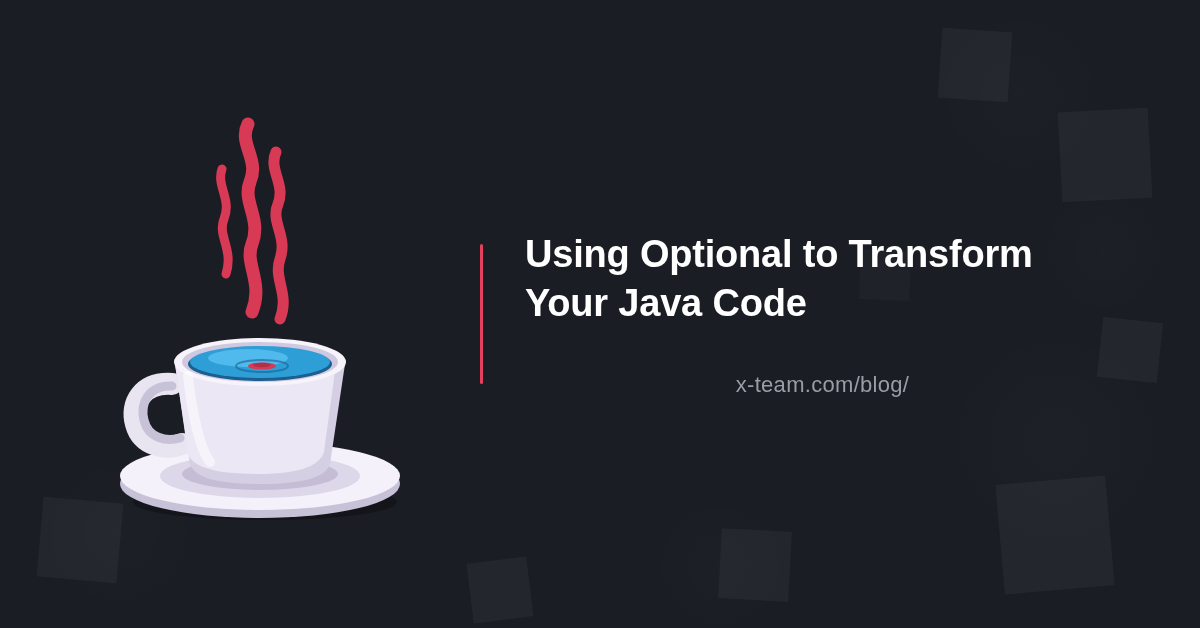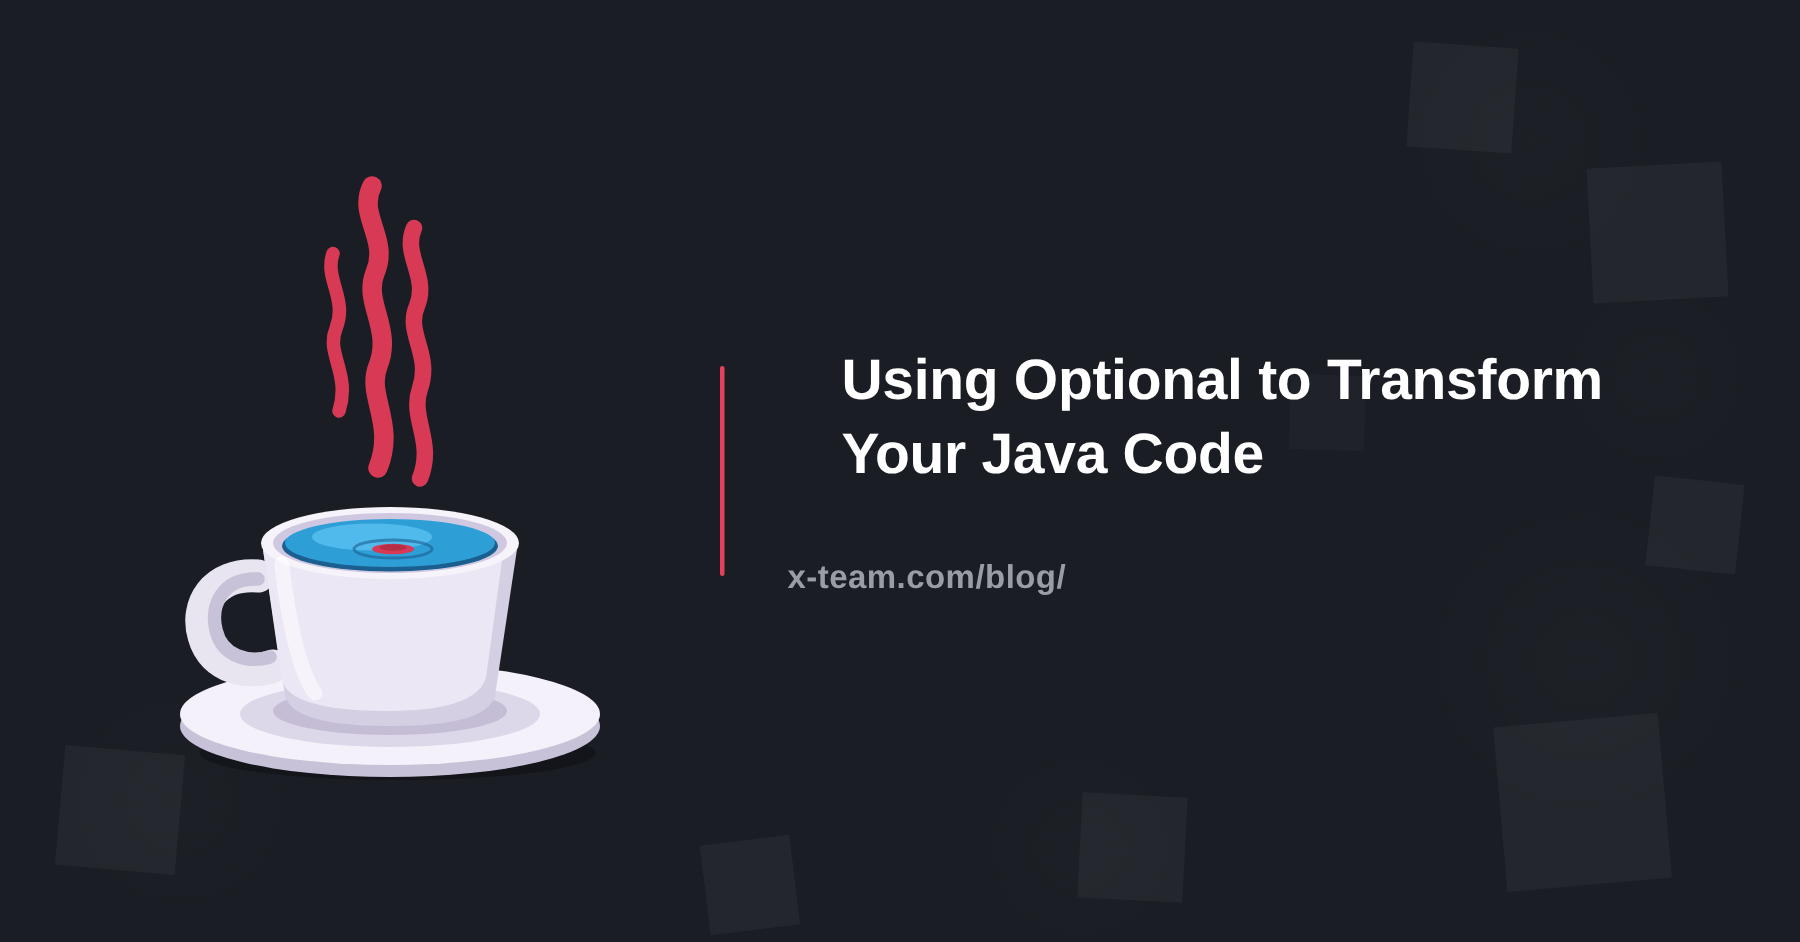--- a/index.html
+++ b/index.html
@@ -57,27 +57,27 @@
       flex-shrink: 0;
     }
     .text-block { flex: 1; }
     .title {
       color: #ffffff;
       font-size: 38px;
       font-weight: 700;
       line-height: 1.28;
       margin-bottom: 44px;
       letter-spacing: -0.2px;
-      margin-left: 36px;
     }
     .subtitle {
       color: #9a9da5;
       font-size: 22px;
-      font-weight: 700;
+      font-weight: 400;
       letter-spacing: 0.3px;
+      text-align: center;
     }
   </style>
 </head>
 <body>
 
 <div class="bg-pattern"></div>
 <div class="bg-squares">
   <div class="sq" style="left:940px;top:30px;width:70px;height:70px;transform:rotate(4deg);"></div>
   <div class="sq" style="left:1060px;top:110px;width:90px;height:90px;transform:rotate(-3deg);"></div>
   <div class="sq" style="left:1100px;top:320px;width:60px;height:60px;transform:rotate(6deg);"></div>

